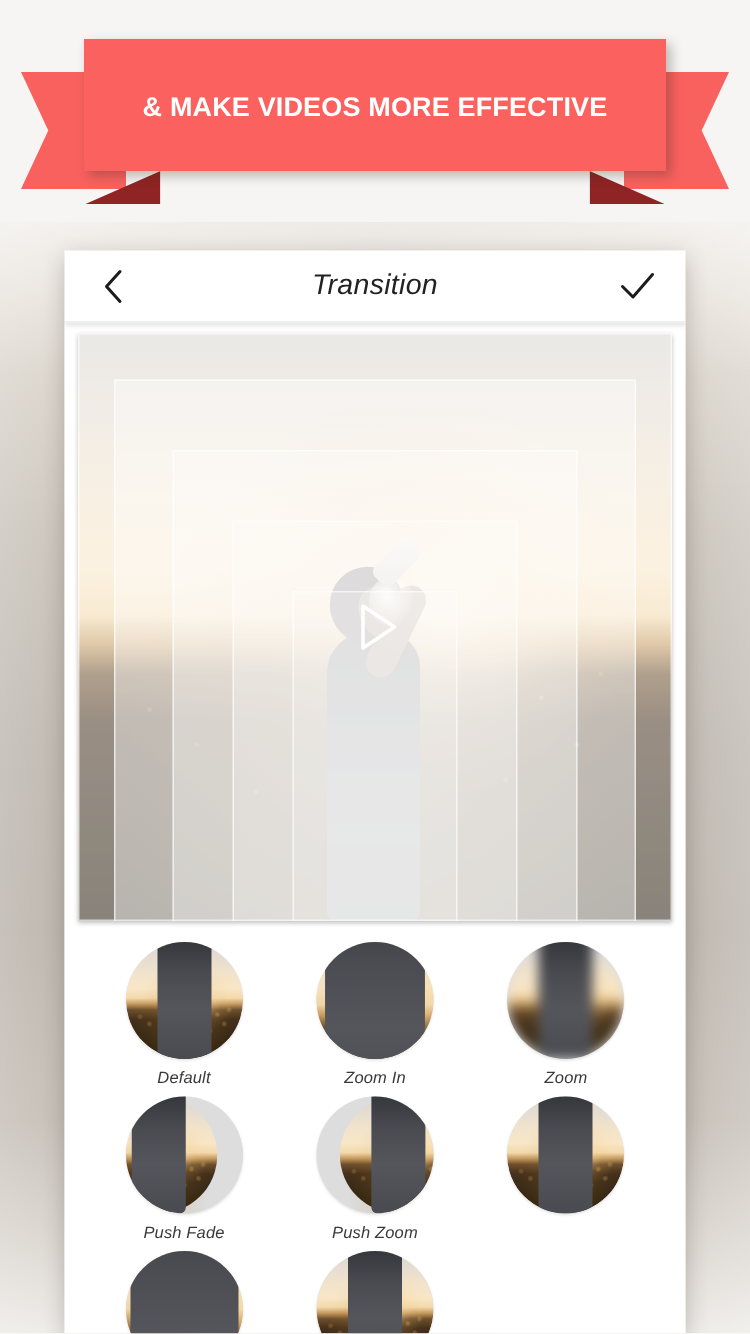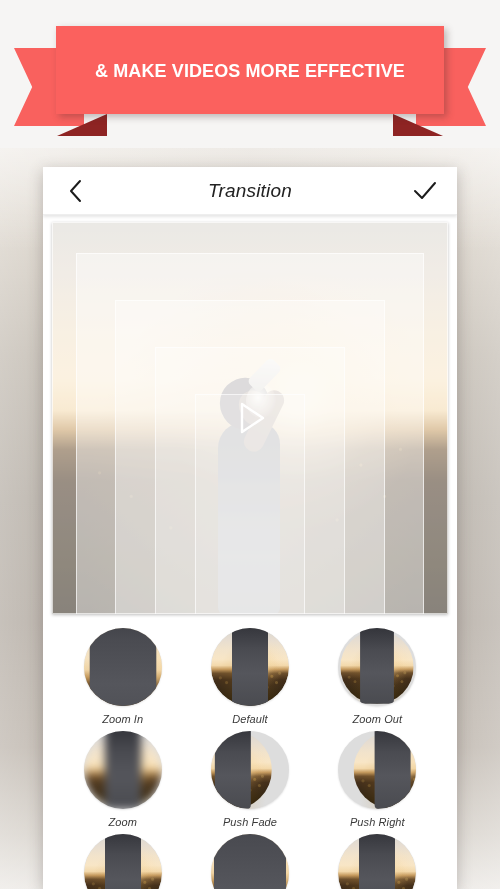--- a/index.html
+++ b/index.html
@@ -410,60 +410,47 @@
         <div class="play-btn">
           <svg width="42" height="42" viewBox="0 0 42 42">
             <polygon points="13,7 34,21 13,35" fill="none" stroke="#ffffff" stroke-width="2.4" stroke-linejoin="round"></polygon>
           </svg>
         </div>
       </div>
 
       <div class="effects-grid">
 
         <div class="effect-cell">
+          <div class="thumb default">
+            <div class="inner">
+              <div class="photo"></div>
+                <div class="photo-speckle"></div>
+              <div class="figure">
+                <div class="fig-torso"></div>
+
+              </div>
+            </div>
+          </div>
+          <div class="effect-label">Default</div>
+        </div>
+
+        <div class="effect-cell">
           <div class="thumb zoom-in">
             <div class="inner">
               <div class="photo"></div>
                 <div class="photo-speckle"></div>
               <div class="figure">
                 <div class="fig-torso"></div>
 
               </div>
             </div>
           </div>
           <div class="effect-label">Zoom In</div>
         </div>
 
-        <div class="effect-cell">
-          <div class="thumb default">
-            <div class="inner">
-              <div class="photo"></div>
-                <div class="photo-speckle"></div>
-              <div class="figure">
-                <div class="fig-torso"></div>
-
-              </div>
-            </div>
-          </div>
-          <div class="effect-label">Default</div>
-        </div>
-
-        <div class="effect-cell">
-          <div class="thumb zoom-out">
-            <div class="inner">
-              <div class="photo"></div>
-                <div class="photo-speckle"></div>
-              <div class="figure">
-                <div class="fig-torso"></div>
-
-              </div>
-            </div>
-          </div>
-          <div class="effect-label">Zoom Out</div>
-        </div>
 
         <div class="effect-cell">
           <div class="thumb fade">
             <div class="inner">
               <div class="photo"></div>
                 <div class="photo-speckle"></div>
               <div class="figure">
                 <div class="fig-torso"></div>
 
               </div>
@@ -490,21 +477,21 @@
           <div class="thumb push-right">
             <div class="inner">
               <div class="photo"></div>
                 <div class="photo-speckle"></div>
               <div class="figure">
                 <div class="fig-torso"></div>
 
               </div>
             </div>
           </div>
-          <div class="effect-label">Push Right</div>
+          <div class="effect-label">Push Zoom</div>
         </div>
 
         <div class="effect-cell">
           <div class="thumb row3-a">
             <div class="inner">
               <div class="photo"></div>
                 <div class="photo-speckle"></div>
               <div class="figure">
                 <div class="fig-torso"></div>
 

